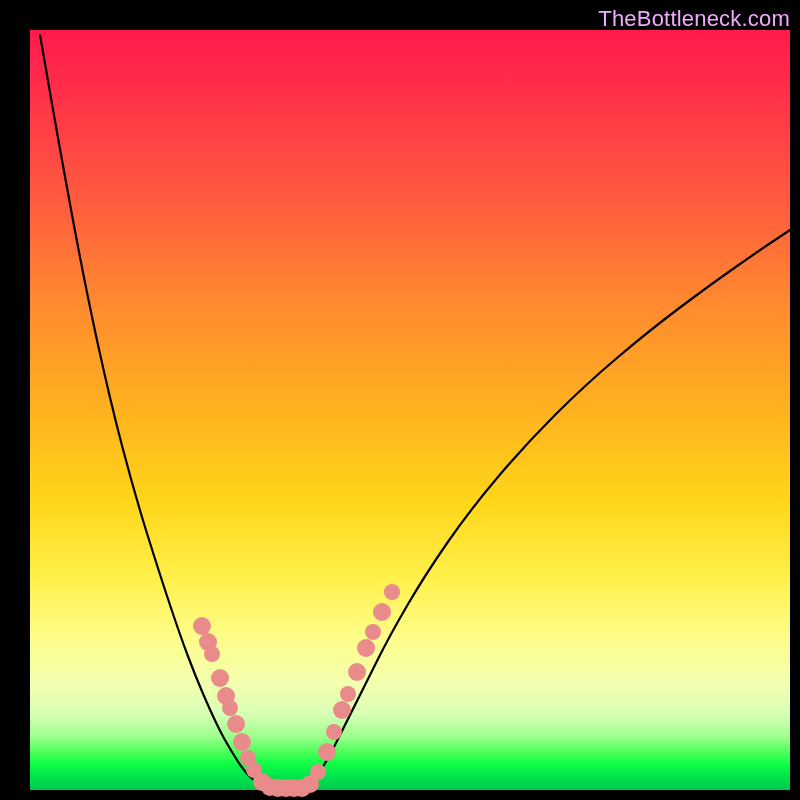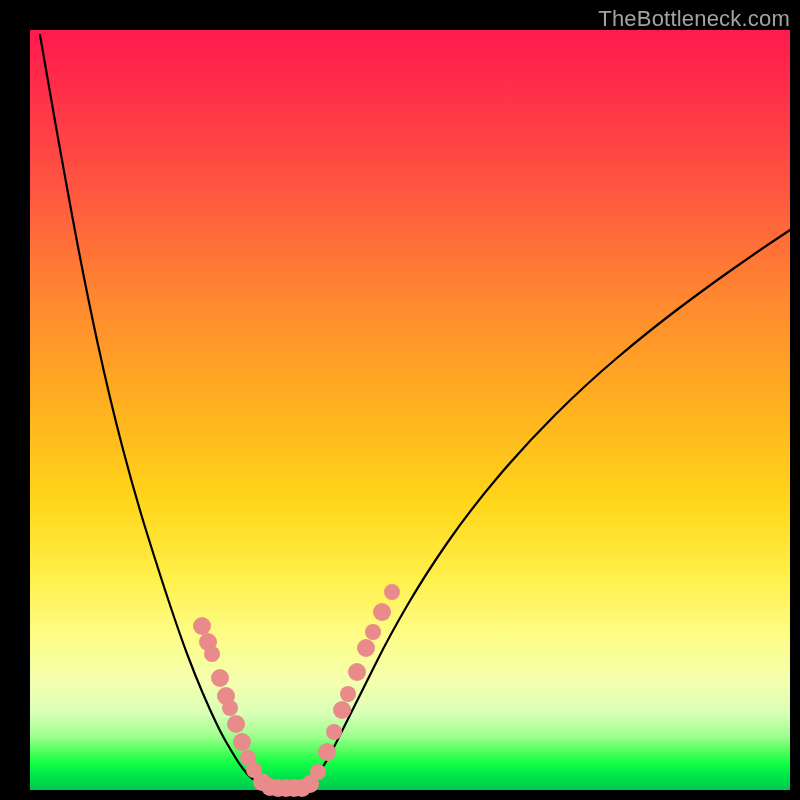--- a/index.html
+++ b/index.html
@@ -41,21 +41,21 @@
       #4dff5a 95%,
       #10ff46 96.5%,
       #00e84a 98%,
       #00c74f 100%
     );
   }
   .watermark {
     position: absolute;
     top: 6px;
     right: 10px;
-    color: #a3a3a3;
+    color: #f0abfc;
     font-size: 22px;
     letter-spacing: 0.2px;
     font-weight: 500;
   }
   svg.curves {
     position: absolute;
     left: 0;
     top: 0;
     width: 760px;
     height: 760px;

